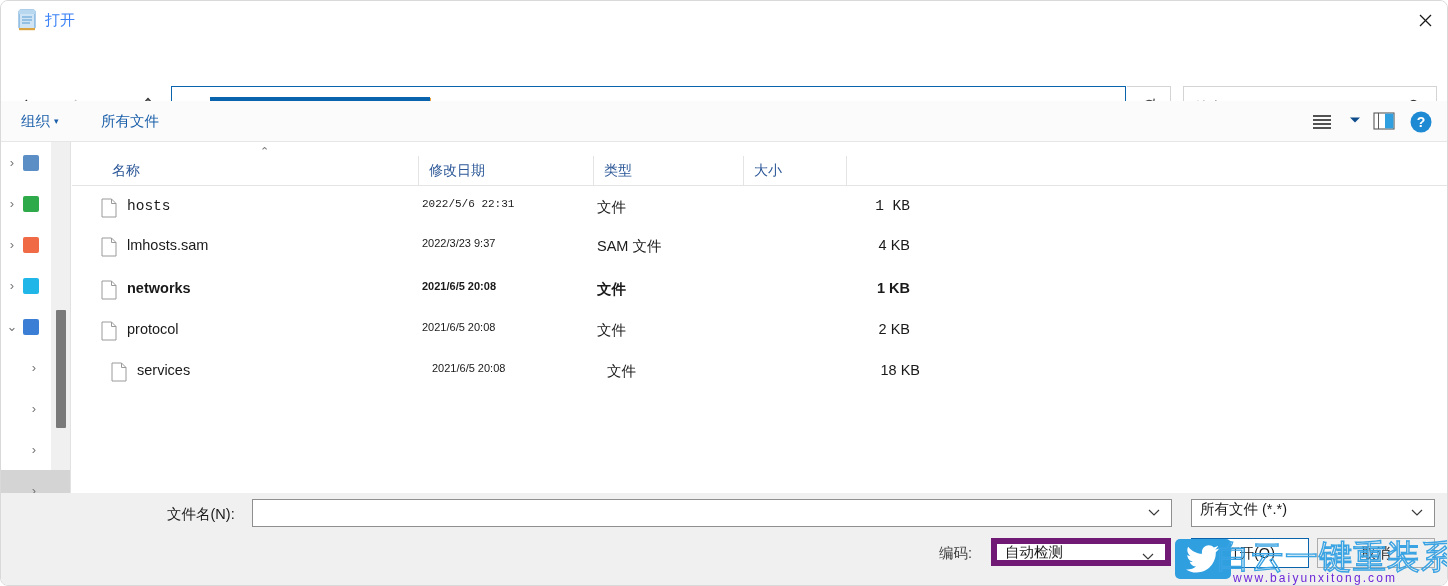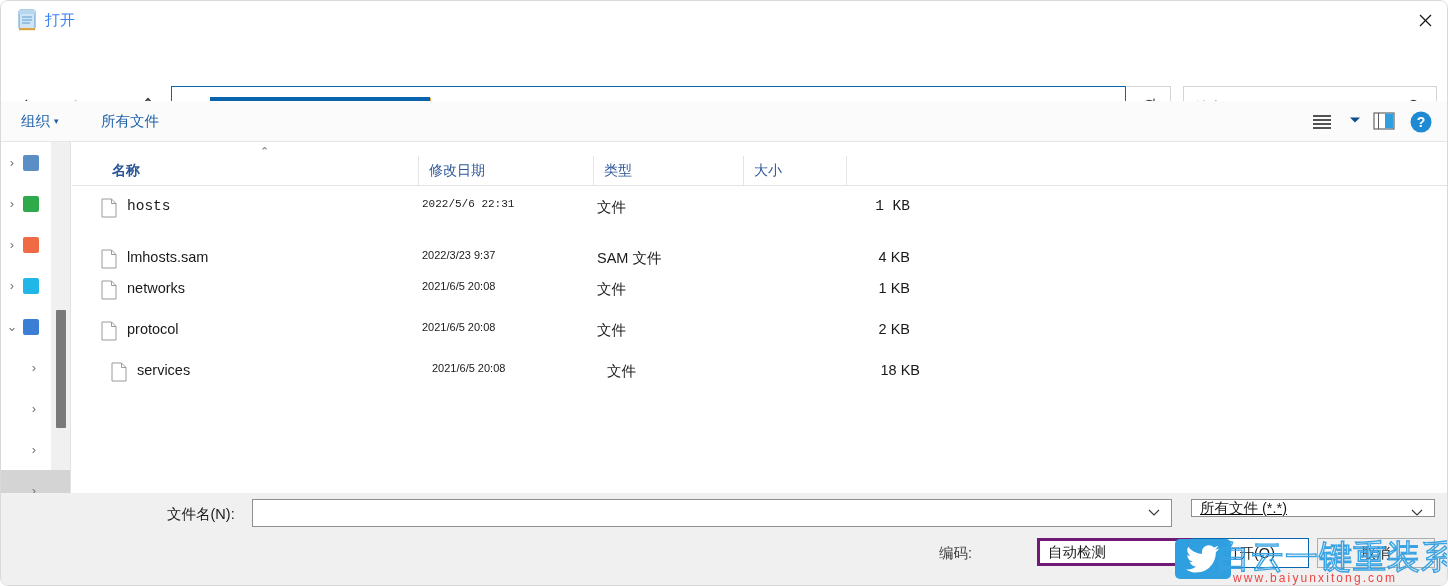--- a/index.html
+++ b/index.html
@@ -166,21 +166,21 @@
     position: absolute; left: 0; top: 14px; width: 1377px; height: 30px;
     border-bottom: 1px solid #e4e4e4;
   }
   .col-head {
     position: absolute; top: 0; height: 30px;
     font-size: 14px; color: #2b5797;
     display: flex; align-items: center;
     border-left: 1px solid #e4e4e4;
     padding-left: 10px;
   }
-  .col-head:first-child { border-left: none; font-weight: bold; }
+  .col-head:first-child { border-left: none; }
   #ch-name { left: 26px;  width: 320px; border-left: none; padding-left: 14px; }
   #ch-date { left: 346px; width: 175px; }
   #ch-type { left: 521px; width: 150px; }
   #ch-size { left: 671px; width: 103px; }
   #ch-end  { left: 774px; width: 1px; height: 30px; background: #e4e4e4; position: absolute; }
 
   .file-row {
     position: absolute; left: 0; width: 1377px; height: 41px;
     display: block;
   }
@@ -218,39 +218,39 @@
   #filename-input {
     border: none; outline: none; background: transparent;
     margin-left: 6px; width: 880px;
     font-family: "Liberation Sans", sans-serif; font-size: 14px; color: #1a1a1a;
   }
   #filename-caret {
     position: absolute; right: 10px; top: 6px;
     font-size: 12px; color: #3a3a3a;
   }
   #filetype-combo {
-    position: absolute; left: 1190px; top: 6px; width: 244px; height: 18px;
+    position: absolute; left: 1190px; top: 6px; width: 244px; height: 28px;
     background: #ffffff; border: 1px solid #8f8f8f;
-    display: flex; align-items: center; text-decoration: underline;
+    display: flex; 
   }
   #filetype-value {
     margin-left: 8px; font-size: 14.5px; color: #1a1a1a;
   }
   #filetype-caret {
     position: absolute; right: 10px; top: 6px;
     font-size: 12px; color: #3a3a3a;
   }
   #encoding-label {
     position: absolute; left: 938px; top: 51px;
     font-size: 14.5px; color: #404040;
   }
   #encoding-combo {
     position: absolute; left: 990px; top: 45px; width: 180px; height: 28px;
-    background: #ffffff; border: 3px solid #701a75;
-    display: flex; align-items: center; margin-left: 46px;
+    background: #ffffff; border: 6px solid #701a75;
+    display: flex; align-items: center;
   }
   #encoding-value { margin-left: 8px; font-size: 14.5px; color: #1a1a1a; }
   #encoding-caret {
     position: absolute; right: 10px; top: 6px;
     font-size: 12px; color: #3a3a3a;
   }
   #open-button {
     position: absolute; left: 1190px; top: 45px; width: 118px; height: 30px;
     background: #ffffff; border: 1px solid #0a64ad;
     display: flex; align-items: center; justify-content: center;
@@ -276,21 +276,21 @@
   }
   #wm-title {
     position: absolute; left: 42px; top: 0px;
     font-size: 33px; letter-spacing: 1px;
     color: transparent;
     -webkit-text-stroke: 1.4px #3aa3e3;
     white-space: nowrap;
   }
   #wm-url {
     position: absolute; left: 58px; top: 36px;
-    font-size: 12px; letter-spacing: 2.1px; color: #ef4444;
+    font-size: 12px; letter-spacing: 2.1px; color: #6d28d9;
     white-space: nowrap;
   }
 </style>
 </head>
 <body>
 
 <div id="dialog">
 
   <div id="titlebar">
     <span id="app-icon">
@@ -460,31 +460,31 @@
           <div class="file-row" style="top: 45px; font-family: Liberation Mono, monospace;">
             <span class="fr-icon"><svg width="16" height="20" viewBox="0 0 16 20">
                 <path d="M1 1 h9.5 L15 5.5 V19 H1 Z" fill="#ffffff" stroke="#9a9a9a" stroke-width="1"></path>
                 <path d="M10.5 1 V5.5 H15" fill="none" stroke="#9a9a9a" stroke-width="1"></path>
               </svg></span>
             <span class="fr-name">hosts</span>
             <span class="fr-date">2022/5/6 22:31</span>
             <span class="fr-type">文件</span>
             <span class="fr-size">1 KB</span>
           </div>
-          <div class="file-row" style="top: 96px;">
+          <div class="file-row" style="top: 84px;">
             <span class="fr-icon"><svg width="16" height="20" viewBox="0 0 16 20">
                 <path d="M1 1 h9.5 L15 5.5 V19 H1 Z" fill="#ffffff" stroke="#9a9a9a" stroke-width="1"></path>
                 <path d="M10.5 1 V5.5 H15" fill="none" stroke="#9a9a9a" stroke-width="1"></path>
               </svg></span>
             <span class="fr-name">lmhosts.sam</span>
             <span class="fr-date">2022/3/23 9:37</span>
             <span class="fr-type">SAM 文件</span>
             <span class="fr-size">4 KB</span>
           </div>
-          <div class="file-row" style="top: 127px;">
+          <div class="file-row" style="top: 127px; font-weight: bold;">
             <span class="fr-icon"><svg width="16" height="20" viewBox="0 0 16 20">
                 <path d="M1 1 h9.5 L15 5.5 V19 H1 Z" fill="#ffffff" stroke="#9a9a9a" stroke-width="1"></path>
                 <path d="M10.5 1 V5.5 H15" fill="none" stroke="#9a9a9a" stroke-width="1"></path>
               </svg></span>
             <span class="fr-name">networks</span>
             <span class="fr-date">2021/6/5 20:08</span>
             <span class="fr-type">文件</span>
             <span class="fr-size">1 KB</span>
           </div>
           <div class="file-row" style="top: 168px;">

